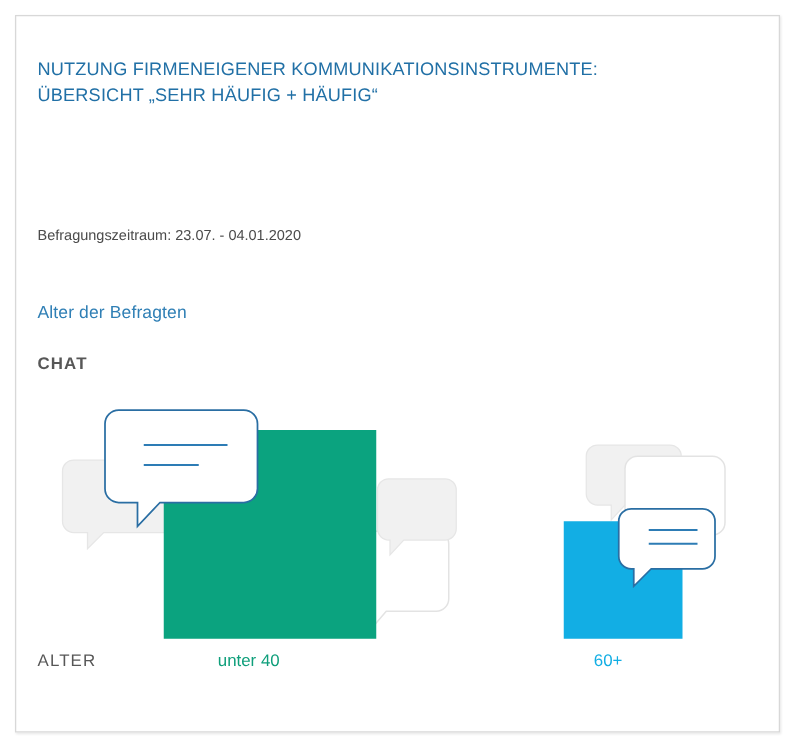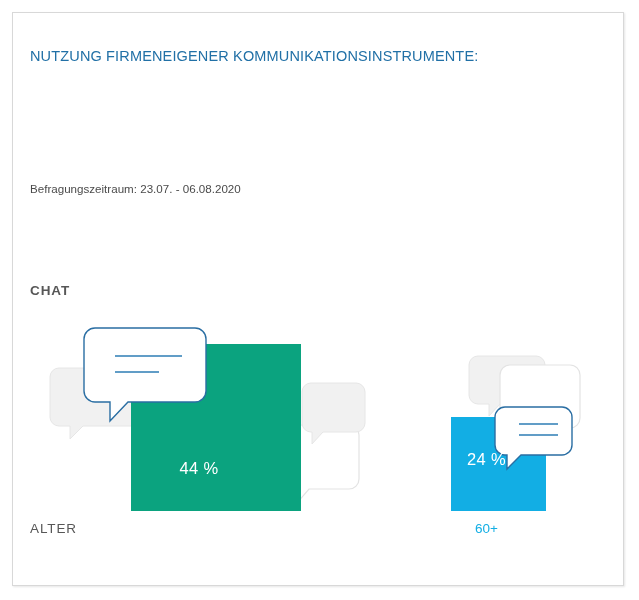--- a/index.html
+++ b/index.html
@@ -126,25 +126,27 @@
   .cat-label.c0 { left: 106px; width: 160px; color: #0f9f7b; }
   .cat-label.c1 { left: 426px; width: 95px;  color: #12aee4; }
 </style>
 </head>
 <body>
 
 <div class="page-frame">
 
   <div class="chart-title">
     <span class="line">NUTZUNG FIRMENEIGENER KOMMUNIKATIONSINSTRUMENTE:</span>
+    <span class="line">ÜBERSICHT „SEHR HÄUFIG + HÄUFIG“</span>
   </div>
 
 
-  <div class="survey-period">Befragungszeitraum: 23.07. - 06.08.2020</div>
+  <div class="survey-period">Befragungszeitraum: 23.07. - 04.01.2020</div>
 
+  <div class="group-heading">Alter der Befragten</div>
 
   <div class="series-label">CHAT</div>
 
   <div class="plot-area">
     <svg class="plot-svg" viewBox="0 0 612 574">
 
       <g>
         <path d="M258,412 h78 a10,10 0 0 1 10,10 v44 a10,10 0 0 1 -10,10 h-40 l-12,14 v-14 h-26 a10,10 0 0 1 -10,-10 v-44 a10,10 0 0 1 10,-10 z" fill="#ffffff" stroke="#e3e3e3" stroke-width="1.2"></path>
       </g>
 
@@ -174,20 +176,19 @@
 
       <rect x="438" y="404" width="95" height="94" fill="#12aee4"></rect>
 
       <g>
         <path d="M492,394 h57 a10,10 0 0 1 10,10 v28 a10,10 0 0 1 -10,10 h-41 l-14,14 v-14 h-2 a10,10 0 0 1 -10,-10 v-28 a10,10 0 0 1 10,-10 z" fill="#ffffff" stroke="#2a6ea3" stroke-width="1.4"></path>
         <line x1="506" y1="411" x2="545" y2="411" stroke="#2d7cb5" stroke-width="1.6"></line>
         <line x1="506" y1="422" x2="545" y2="422" stroke="#2d7cb5" stroke-width="1.6"></line>
       </g>
     </svg>
 
-    <div class="bar-value green">44 %</div>
-    <div class="bar-value cyan">24 %</div>
 
     <div class="axis-name">ALTER</div>
+    <div class="cat-label c0">unter 40</div>
     <div class="cat-label c1">60+</div>
   </div>
 
 </div>
 
 </body></html>

